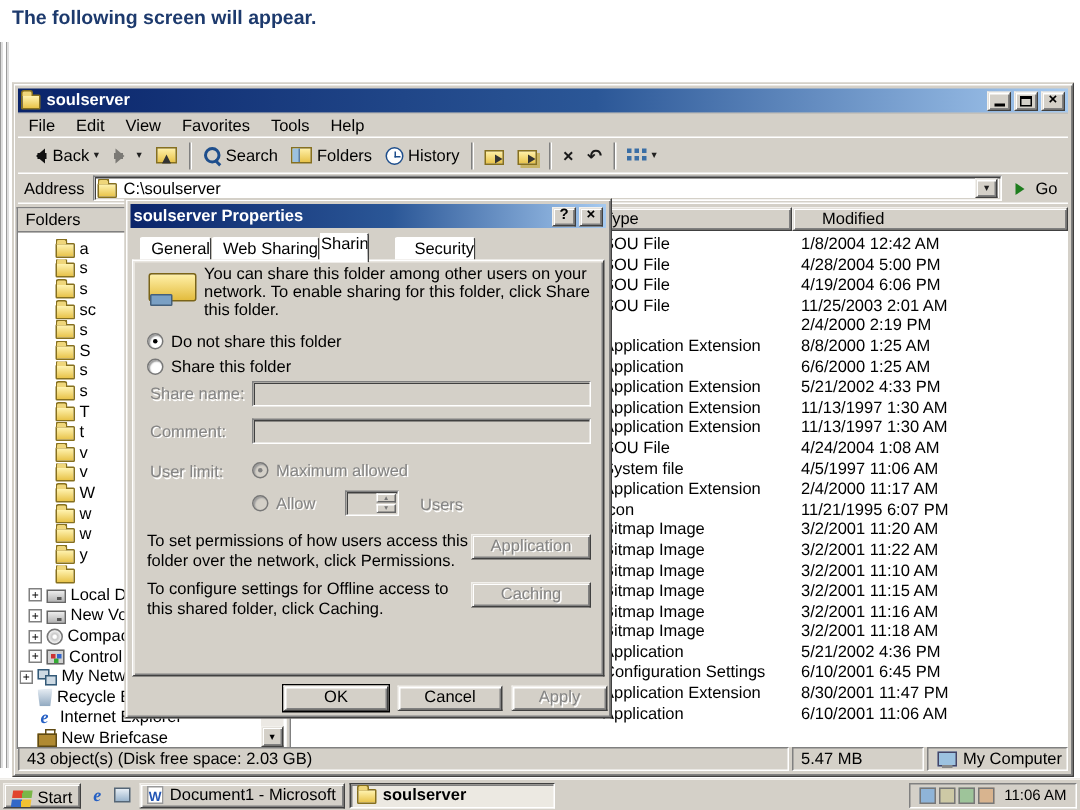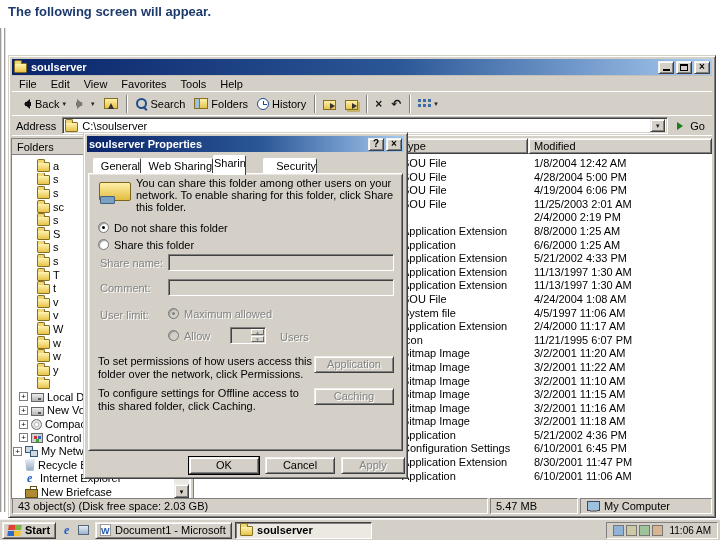--- a/index.html
+++ b/index.html
@@ -57,29 +57,29 @@
   .expander{width:9px;height:9px;border:1px solid #808080;background:#fff;font-size:8px;line-height:7px;
             text-align:center;flex:none}
   .vscroll{position:absolute;right:1px;top:17px;bottom:1px;width:15px;background:#ece9e4}
   .sb-btn{position:absolute;left:0;width:15px;height:14px;display:flex;align-items:center;justify-content:center;
           font-size:7px;line-height:7px}
   .sb-up{top:0}.sb-dn{bottom:0}
   .sb-thumb{position:absolute;left:0;top:14px;width:15px;height:52px}
 
   .lhead{position:absolute;left:184px;top:82px;right:3px;height:16px;display:flex;background:#d4d0c8}
   .hcell{height:16px;line-height:14px;padding-left:4px;overflow:hidden;white-space:nowrap}
-  .h-name{width:204px}.h-type{width:131px}.h-mod{flex:1;padding-left:5px}
+  .h-name{width:204px}.h-type{width:131px}.h-mod{flex:1;padding-left:19px}
   .lbody{position:absolute;left:184px;top:98px;right:3px;height:346px;background:#fff;overflow:hidden;
          padding-top:3px;border:1px solid;border-color:#808080 #fff #fff #808080;border-top:none}
   .lrow{display:flex;height:13.6px;line-height:13.5px;white-space:nowrap}
   .c-name{width:204px}.c-type{width:131px;padding-left:4px;overflow:hidden}.c-mod{flex:1;padding-left:5px}
 
   .status{position:absolute;left:3px;right:3px;bottom:3px;height:16px;display:flex;gap:2px;background:#d4d0c8}
   .scell{display:flex;align-items:center;gap:4px;padding:0 5px;white-space:nowrap;overflow:hidden}
-  .s1{flex:1}.s2{width:88px}.s3{width:132px}
+  .s1{flex:1}.s2{width:88px}.s3{width:94px}
 
   
   .dialog{position:absolute;left:83px;top:132px;width:325px;height:347px;z-index:30}
   .dialog .tbar{background:linear-gradient(90deg,#0a246a 0%,#2b5797 55%,#a6caf0 100%)}
   .tabs{position:absolute;left:3px;top:22px;right:3px;height:19px}
   .tab{position:absolute;top:3px;height:16px;background:#ffffff;border:1px solid;
        border-color:#fff #404040 #d4d0c8 #fff;border-radius:2px 2px 0 0;text-align:right;
        line-height:15px;overflow:hidden;white-space:nowrap}
   .tab.active{top:0;height:20px;z-index:3;border-bottom:none;box-shadow:inset 1px 1px 0 #fff}
   .page{position:absolute;left:4px;right:4px;top:40px;height:278px;background:#d4d0c8;
@@ -113,21 +113,21 @@
   .pbtn{position:absolute;text-align:center;line-height:15px;overflow:hidden;white-space:nowrap}
   .b-perm{left:230px;top:223px;width:80px;height:17px}
   .b-cach{left:230px;top:255px;width:80px;height:17px}
   .b-ok{left:105px;top:324px;width:70px;height:17px;box-shadow:0 0 0 1px #000,inset 1px 1px 0 #fff,inset -1px -1px 0 #808080}
   .b-cancel{left:181px;top:324px;width:70px;height:17px}
   .b-apply{left:257px;top:324px;width:64px;height:17px}
 
   
   .taskbar{position:absolute;left:0;right:0;bottom:0;height:21px;background:#d4d0c8;z-index:40;
            border-top:1px solid #f4f2ee;display:flex;align-items:center;gap:3px;padding:0 2px}
-  .start{height:17px;display:flex;align-items:center;gap:4px;padding:0 5px;font-weight:bold}
+  .start{height:17px;display:flex;align-items:flex-end;gap:4px;padding:0 5px;font-weight:normal}
   .ql{display:flex;align-items:center;gap:4px;padding:0 3px}
   .tasks{display:flex;gap:3px}
   .task-btn{height:17px;width:137px;display:flex;align-items:center;gap:4px;padding:0 4px;
             overflow:hidden;white-space:nowrap}
   .task-btn.active{background:#ece9e2;border-color:#404040 #fff #fff #404040;
                    box-shadow:inset 1px 1px 0 #808080;font-weight:bold}
   .task-label{overflow:hidden}
   .tray{margin-left:auto;height:17px;display:flex;align-items:center;gap:3px;padding:0 6px}
   .trayic{display:flex;gap:2px}
   .tic{width:11px;height:11px;border:1px solid #777;flex:none}

